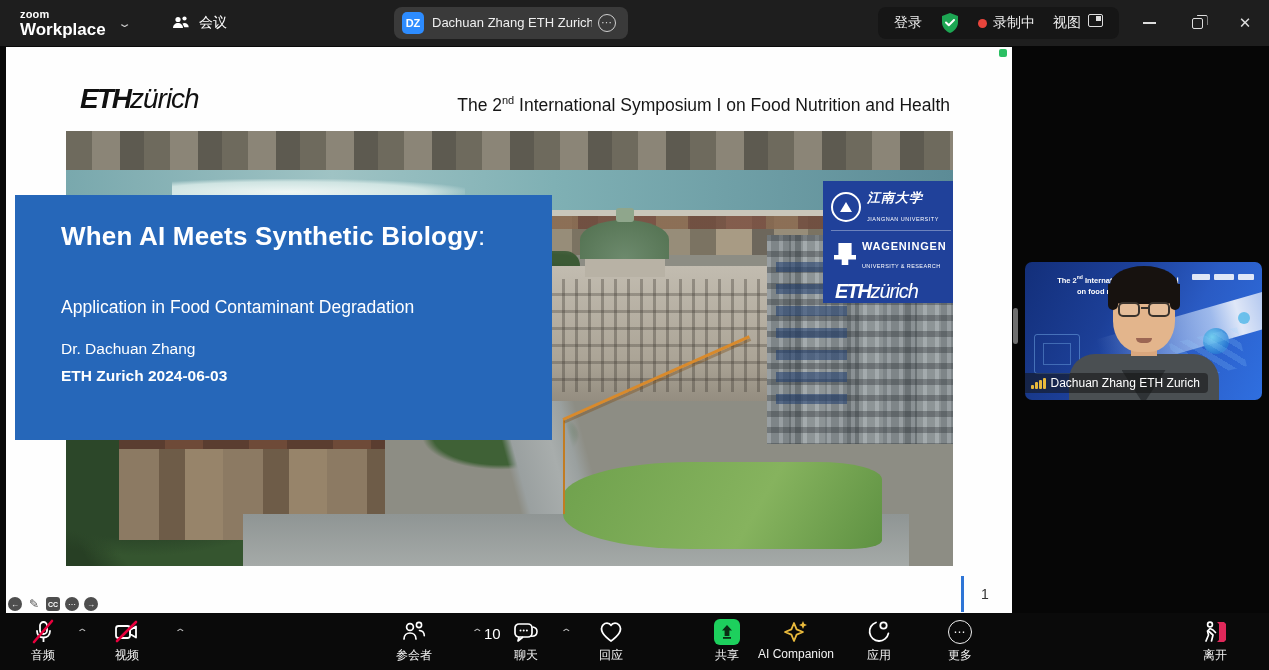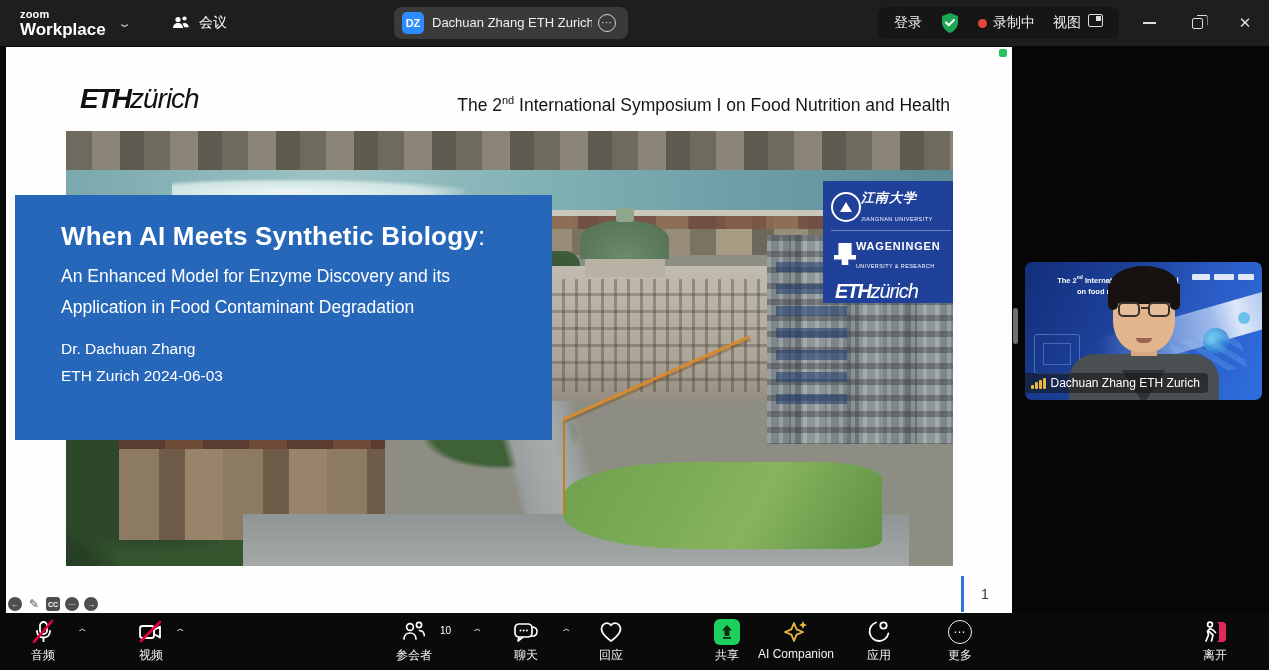--- a/index.html
+++ b/index.html
@@ -64,39 +64,39 @@
   .ph-lowroof { left:6%; top:68%; width:30%; height:5%; background:repeating-linear-gradient(90deg,#5a3d30 0 46px,#6e4a38 46px 84px); }
   .ph-road { left:32%; top:62%; width:50%; height:38%; background:linear-gradient(75deg, transparent 38%, #9aa0a0 40%, #a8adac 48%, #9aa09f 52%, transparent 55%); }
   .ph-road2 { left:20%; top:88%; width:75%; height:12%; background:linear-gradient(180deg,#8f9594,#a5aaa8); }
   .ph-lawn { left:56%; top:76%; width:36%; height:20%; background:linear-gradient(120deg,#6fa14d,#86b35e 60%,#5e9142); border-radius:40% 20% 10% 40%; }
   .ph-midgreen { left:40%; top:62%; width:18%; height:16%; background:radial-gradient(ellipse at 50% 50%, #3f6136 0 60%, transparent 70%); }
   .ph-crane { left:56%; top:66%; width:23%; height:3px; background:#d98a2b; transform:rotate(-24deg); transform-origin:left center; box-shadow:0 3px 0 rgba(120,70,10,.35); }
   .ph-crane2 { left:56%; top:66%; width:2px; height:22%; background:#c27c22; }
 
   
   .logo-panel { position:absolute; left:757px; top:50px; width:136px; height:122px; background:#20419a; padding:7px 8px; }
-  .lp-row { display:flex; align-items:center; }
+  .lp-row { display:flex; align-items:center; gap:6px; }
   .lp-seal { width:30px; height:30px; border-radius:50%; border:2px solid #fff; background:#20419a; position:relative; flex:0 0 auto; }
   .lp-seal:after { content:""; position:absolute; left:7px; top:8px; border-left:6px solid transparent; border-right:6px solid transparent; border-bottom:10px solid #fff; }
   .lp-jn-cn { color:#fff; font-size:13px; letter-spacing:1px; font-weight:700; font-style:italic; }
   .lp-jn-en { color:#fff; font-size:5.5px; letter-spacing:.5px; }
   .lp-wag-mark { width:22px; height:22px; background:#fff; clip-path:polygon(20% 0,80% 0,80% 55%,100% 55%,100% 75%,65% 75%,65% 100%,35% 100%,35% 75%,0 75%,0 55%,20% 55%); flex:0 0 auto; margin-left:3px; }
   .lp-wag-1 { color:#fff; font-size:11px; font-weight:700; letter-spacing:.8px; }
   .lp-wag-2 { color:#fff; font-size:5.5px; letter-spacing:.4px; }
   .lp-eth { color:#fff; font-style:italic; font-size:20px; margin-top:8px; margin-left:4px; letter-spacing:-1px; }
   .lp-eth b { font-weight:800; letter-spacing:-1.5px; }
   .lp-divider { height:1px; background:rgba(255,255,255,.35); margin:5px 0; }
 
   
   .title-box { position:absolute; left:9px; top:148px; width:537px; height:245px; background:#2667b9; color:#fff; }
   .tb-heading { position:absolute; left:46px; top:26px; font-size:26px; font-weight:700; letter-spacing:.2px; }
   .tb-sub1 { position:absolute; left:46px; top:71px; font-size:17.5px; }
   .tb-sub2 { position:absolute; left:46px; top:102px; font-size:17.5px; }
   .tb-name { position:absolute; left:46px; top:145px; font-size:15.5px; }
-  .tb-aff { position:absolute; left:46px; top:172px; font-size:15.5px; }
+  .tb-aff { position:absolute; left:46px; top:172px; font-size:15.5px;font-weight:bold; }
 
   .green-dot { position:absolute; right:5px; top:2px; width:8px; height:8px; border-radius:2px; background:#2bbf63; }
   .scroll-line { position:absolute; left:955px; top:529px; width:3px; height:36px; background:#2e75d6; }
   .page-num { position:absolute; left:975px; top:539px; color:#333; font-size:14px; }
 
   .annot-bar { position:absolute; left:2px; bottom:2px; display:flex; gap:5px; align-items:center; }
   .annot-btn { width:14px; height:14px; border-radius:50%; background:#4e4e4e; color:#fff; font-size:8px; display:flex; align-items:center; justify-content:center; }
   .annot-btn.cc { border-radius:3px; font-size:7px; font-weight:700; }
 
   
@@ -130,21 +130,21 @@
   .vt-audio { display:flex; align-items:flex-end; gap:1.5px; height:11px; }
   .vt-audio i { display:block; width:2.5px; background:#e8b93c; border-radius:1px; }
   .vt-audio i:nth-child(1){height:4px;} .vt-audio i:nth-child(2){height:7px;} .vt-audio i:nth-child(3){height:9px;} .vt-audio i:nth-child(4){height:11px;}
 
   
   .toolbar { position:absolute; left:0; top:613px; width:1269px; height:57px; background:#0a0a0a; }
   .tool { position:absolute; top:6px; display:flex; flex-direction:column; align-items:center; color:#f2f2f2; }
   .tool .ticon { height:26px; display:flex; align-items:center; justify-content:center; }
   .tool .tlabel { font-size:12px; margin-top:2px; white-space:nowrap; }
   .tool-chev { position:absolute; top:14px; color:#bdbdbd; font-size:10px; transform:scaleX(1.5); }
-  .pcount { position:absolute; color:#fff; font-size:10px; }
+  .pcount { position:absolute; color:#fff; font-size:15px;margin-left:44px; }
   .share-box { width:26px; height:26px; border-radius:6px; background:#1dd05d; display:flex; align-items:center; justify-content:center; }
   .more-circ { width:24px; height:24px; border:1.6px solid #f0f0f0; border-radius:50%; color:#f0f0f0; font-size:12px; letter-spacing:1px; display:flex; align-items:center; justify-content:center; }
   svg.icon { display:block; }
 </style>
 </head>
 <body>
 
 <div class="app">
 
   <div class="titlebar">
@@ -246,21 +246,20 @@
               <span class="lp-wag-2">UNIVERSITY &amp; RESEARCH</span>
             </span>
           </div>
           <div class="lp-eth"><b>ETH</b><span>zürich</span></div>
         </div>
 
       </div>
 
       <div class="title-box">
         <div class="tb-heading"><span>When AI Meets Synthetic Biology</span><span style="font-weight:400">:</span></div>
-        <div class="tb-sub1">An Enhanced Model for Enzyme Discovery and its</div>
         <div class="tb-sub2">Application in Food Contaminant Degradation</div>
         <div class="tb-name">Dr. Dachuan Zhang</div>
         <div class="tb-aff">ETH Zurich  2024-06-03</div>
       </div>
 
       <div class="green-dot"></div>
       <div class="scroll-line"></div>
       <div class="page-num">1</div>
 
       <div class="annot-bar">
@@ -323,21 +322,21 @@
             <rect x="10" y="3" width="7" height="12" rx="3.5" fill="none" stroke="#fff" stroke-width="1.8"></rect>
             <path d="M7 12c0 4 2.8 6.5 6.5 6.5S20 16 20 12" fill="none" stroke="#fff" stroke-width="1.8" stroke-linecap="round"></path>
             <line x1="13.5" y1="18.5" x2="13.5" y2="23" stroke="#fff" stroke-width="1.8"></line>
             <line x1="4" y1="23" x2="22" y2="2" stroke="#e8003d" stroke-width="2.6" stroke-linecap="round"></line>
           </svg>
       </span>
       <span class="tlabel">音频</span>
     </div>
     <span class="tool-chev" style="left:78px">⌃</span>
 
-    <div class="tool" style="left:136px">
+    <div class="tool" style="left:112px">
       <span class="ticon">
         <svg class="icon" width="30" height="26" viewBox="0 0 30 26">
             <rect x="4" y="7" width="14" height="12" rx="2.5" fill="none" stroke="#fff" stroke-width="1.8"></rect>
             <path d="M18 11l6-3.5v11L18 15z" fill="none" stroke="#fff" stroke-width="1.8" stroke-linejoin="round"></path>
             <line x1="5" y1="22" x2="24" y2="3" stroke="#e8003d" stroke-width="2.6" stroke-linecap="round"></line>
           </svg>
       </span>
       <span class="tlabel">视频</span>
     </div>
     <span class="tool-chev" style="left:176px">⌃</span>

